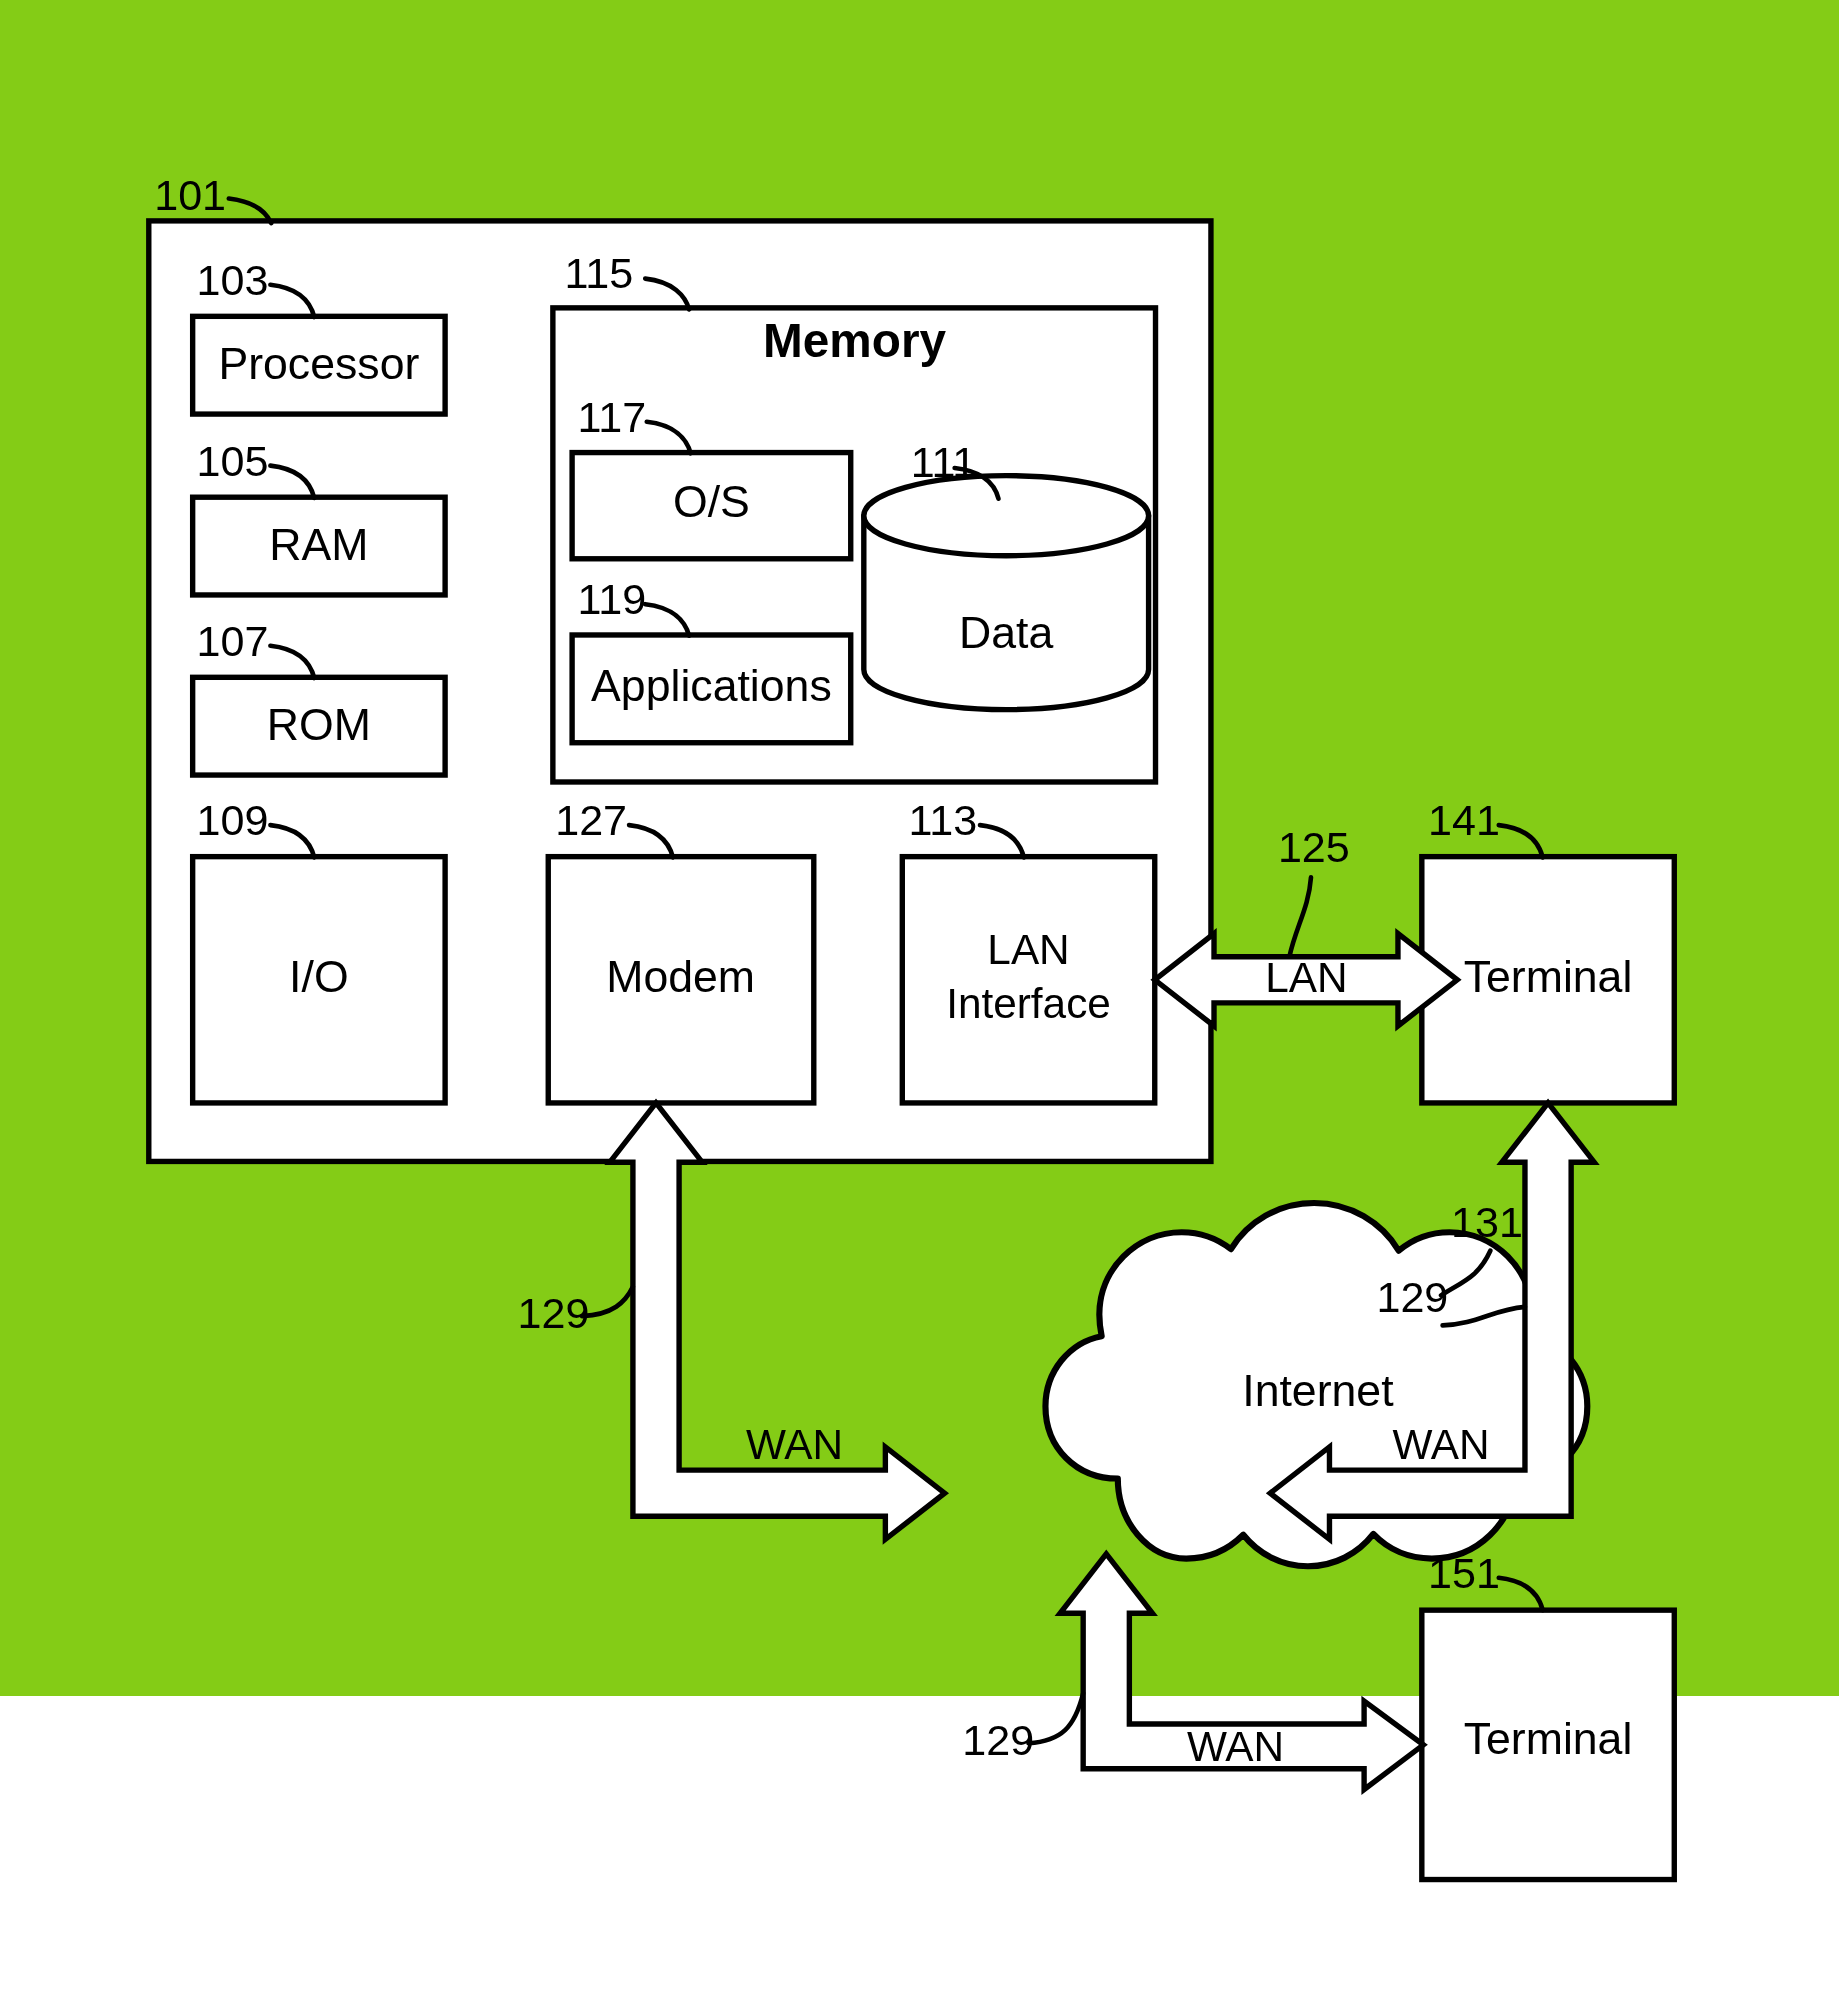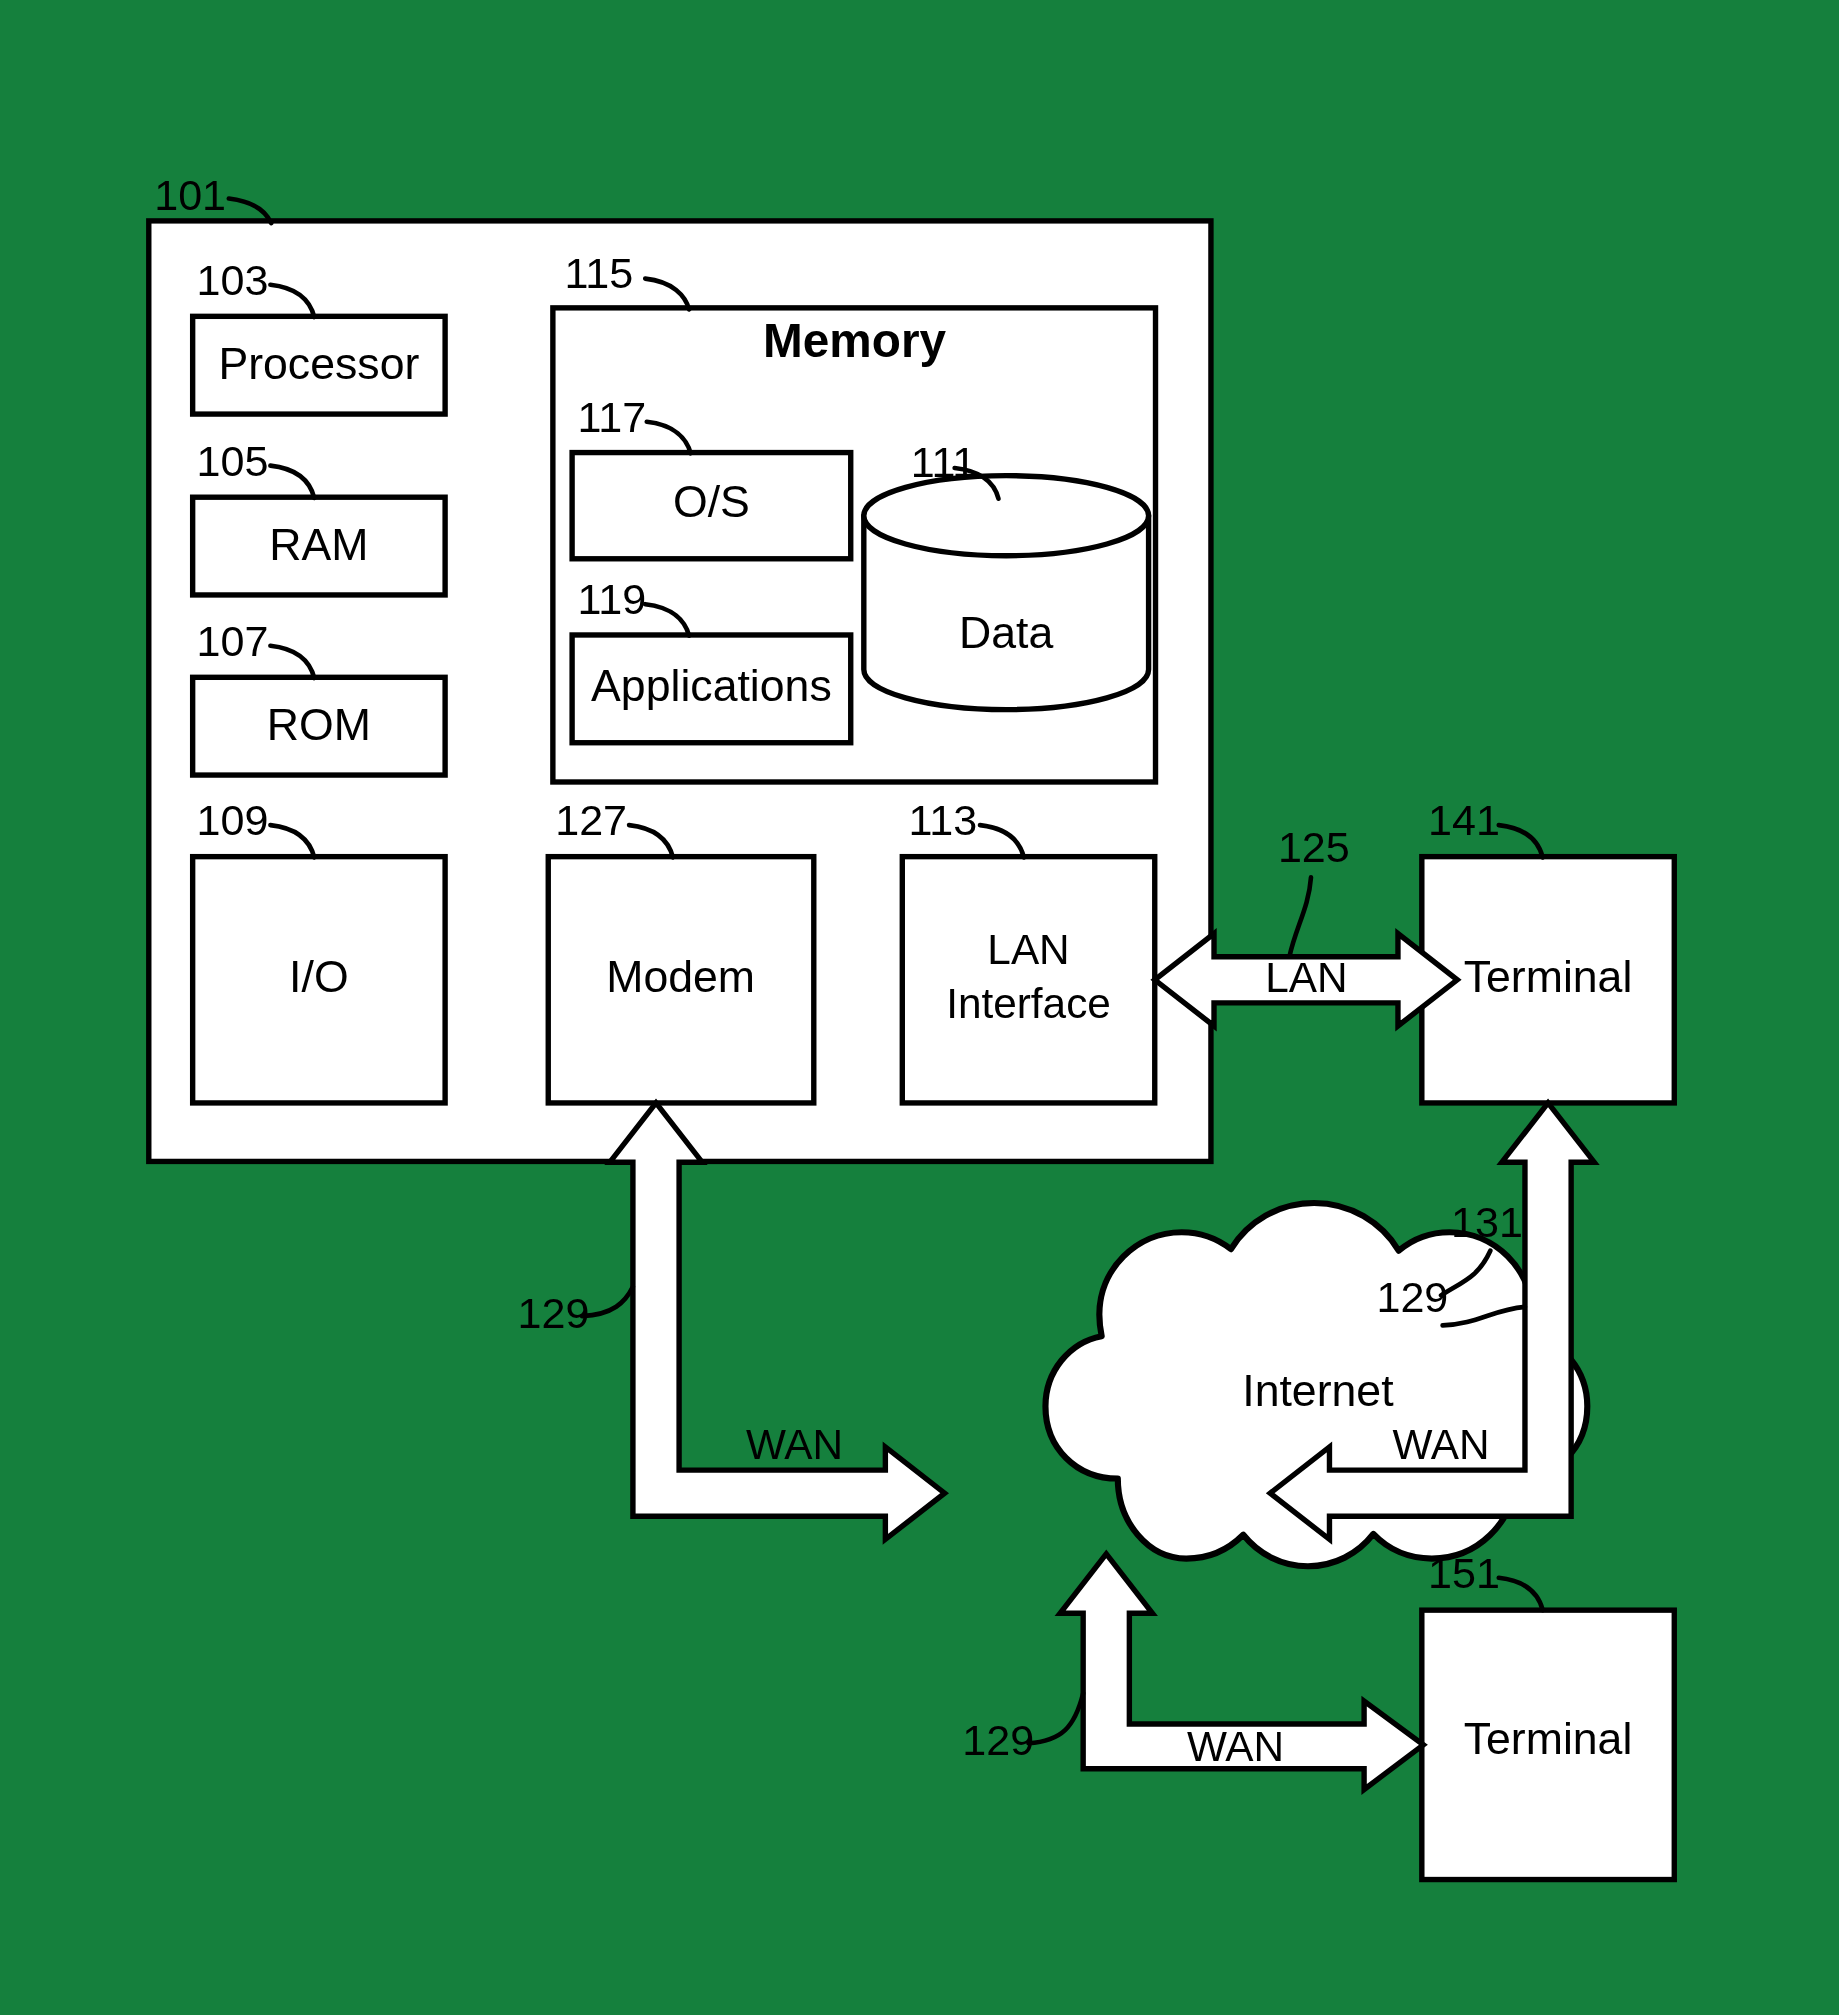--- a/index.html
+++ b/index.html
@@ -9,22 +9,22 @@
   }
   body {
     width: 1840px;
     height: 2015px;
     font-family: "Liberation Sans", sans-serif;
     overflow: hidden;
   }
   #diagram-root {
     position: relative;
     width: 1840px;
-    height: 2015px;
-    background: #15803d;
+    height: 1696px;
+    background: #84cc16;
   }
   svg#figure {
     display: block;
     width: 1840px;
     height: 2015px;
   }
   .shape-fill {
     fill: #ffffff;
     stroke: #000000;
     stroke-width: 7;

